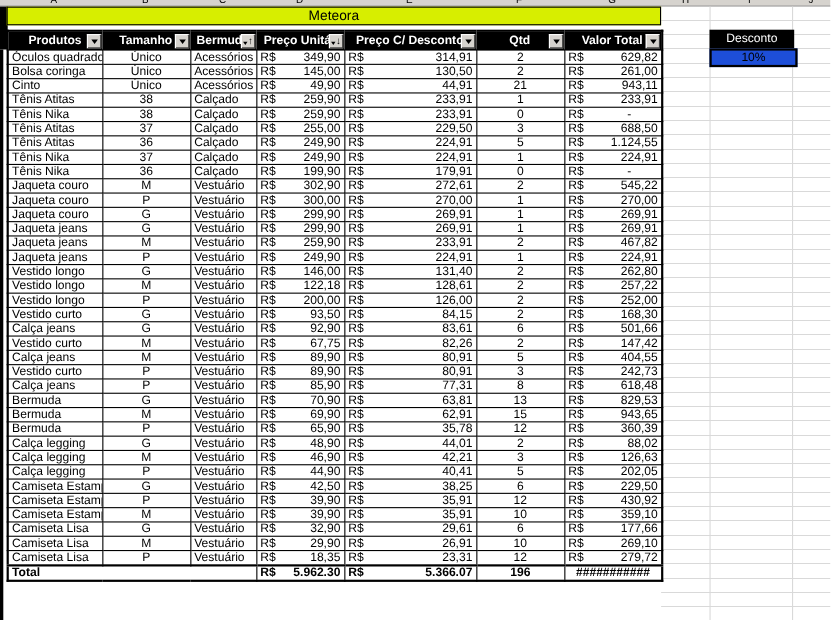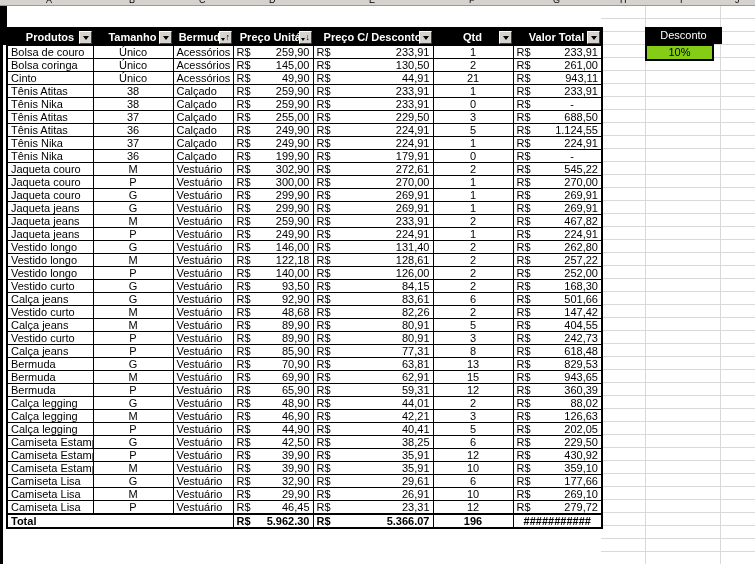--- a/index.html
+++ b/index.html
@@ -44,21 +44,21 @@
   td.c{text-align:center;}
   td.money span.cur{float:left;}
   td.money span.val{float:right;}
   td.money span.val.dash{margin-right:24px;}
 
   tfoot td{font-weight:bold;border-top:2px solid #000 !important;}
   tfoot td.hashcell{text-align:center;letter-spacing:0px;}
 
   .desc-header{position:absolute;left:645px;top:27px;width:77px;height:17px;background:#000;
                color:#fff;font-size:11px;font-weight:normal;text-align:center;line-height:17px;}
-  .desc-value{position:absolute;left:645px;top:44px;width:69px;height:17px;background:#84cc16;
+  .desc-value{position:absolute;left:645px;top:44px;width:80px;height:17px;background:#1d4ed8;
               border:2px solid #000;box-sizing:border-box;font-size:11px;text-align:center;
               line-height:13px;color:#000;}
 </style>
 </head>
 <body>
 
 <div class="stage">
   <div class="letters" id="letters">
       <span style="left: 46px;">A</span>
       <span style="left: 129px;">B</span>
@@ -71,20 +71,21 @@
       <span style="left: 680px;">I</span>
       <span style="left: 735px;">J</span>
     </div>
   <div class="grid-bg">
     <div class="vline" style="left:44px"></div>
     <div class="vline" style="left:119px"></div>
   </div>
   <div class="left-block"></div>
   <div class="left-strip"></div>
 
+  <div class="title-row">Meteora</div>
 
   <table class="main">
     <colgroup id="cols">
         <col style="width: 86px;">
         <col style="width: 80px;">
         <col style="width: 60px;">
         <col style="width: 80px;">
         <col style="width: 120px;">
         <col style="width: 80px;">
         <col style="width: 89px;">
@@ -132,35 +133,35 @@
           <th>
             <span class="hlabel">Valor Total</span>
             <span class="fbtn">
               <span class="tri"></span>
             </span>
           </th>
         </tr>
     </thead>
     <tbody id="tbody">
         <tr>
-          <td>Bolsa de couro</td>
+          <td>Óculos quadrado</td>
           <td class="c">Único</td>
           <td>Acessórios</td>
           <td class="money">
             <span class="cur">R$</span>
-            <span class="val">259,90</span>
-          </td>
-          <td class="money">
-            <span class="cur">R$</span>
-            <span class="val">233,91</span>
-          </td>
-          <td class="c">1</td>
-          <td class="money">
-            <span class="cur">R$</span>
-            <span class="val">233,91</span>
+            <span class="val">349,90</span>
+          </td>
+          <td class="money">
+            <span class="cur">R$</span>
+            <span class="val">314,91</span>
+          </td>
+          <td class="c">2</td>
+          <td class="money">
+            <span class="cur">R$</span>
+            <span class="val">629,82</span>
           </td>
         </tr>
         <tr>
           <td>Bolsa coringa</td>
           <td class="c">Único</td>
           <td>Acessórios</td>
           <td class="money">
             <span class="cur">R$</span>
             <span class="val">145,00</span>
           </td>
@@ -443,21 +444,21 @@
             <span class="cur">R$</span>
             <span class="val">257,22</span>
           </td>
         </tr>
         <tr>
           <td>Vestido longo</td>
           <td class="c">P</td>
           <td>Vestuário</td>
           <td class="money">
             <span class="cur">R$</span>
-            <span class="val">140,00</span>
+            <span class="val">200,00</span>
           </td>
           <td class="money">
             <span class="cur">R$</span>
             <span class="val">126,00</span>
           </td>
           <td class="c">2</td>
           <td class="money">
             <span class="cur">R$</span>
             <span class="val">252,00</span>
           </td>
@@ -497,21 +498,21 @@
             <span class="cur">R$</span>
             <span class="val">501,66</span>
           </td>
         </tr>
         <tr>
           <td>Vestido curto</td>
           <td class="c">M</td>
           <td>Vestuário</td>
           <td class="money">
             <span class="cur">R$</span>
-            <span class="val">48,68</span>
+            <span class="val">67,75</span>
           </td>
           <td class="money">
             <span class="cur">R$</span>
             <span class="val">82,26</span>
           </td>
           <td class="c">2</td>
           <td class="money">
             <span class="cur">R$</span>
             <span class="val">147,42</span>
           </td>
@@ -609,21 +610,21 @@
         <tr>
           <td>Bermuda</td>
           <td class="c">P</td>
           <td>Vestuário</td>
           <td class="money">
             <span class="cur">R$</span>
             <span class="val">65,90</span>
           </td>
           <td class="money">
             <span class="cur">R$</span>
-            <span class="val">59,31</span>
+            <span class="val">35,78</span>
           </td>
           <td class="c">12</td>
           <td class="money">
             <span class="cur">R$</span>
             <span class="val">360,39</span>
           </td>
         </tr>
         <tr>
           <td>Calça legging</td>
           <td class="c">G</td>
@@ -767,21 +768,21 @@
             <span class="cur">R$</span>
             <span class="val">269,10</span>
           </td>
         </tr>
         <tr>
           <td>Camiseta Lisa</td>
           <td class="c">P</td>
           <td>Vestuário</td>
           <td class="money">
             <span class="cur">R$</span>
-            <span class="val">46,45</span>
+            <span class="val">18,35</span>
           </td>
           <td class="money">
             <span class="cur">R$</span>
             <span class="val">23,31</span>
           </td>
           <td class="c">12</td>
           <td class="money">
             <span class="cur">R$</span>
             <span class="val">279,72</span>
           </td>

